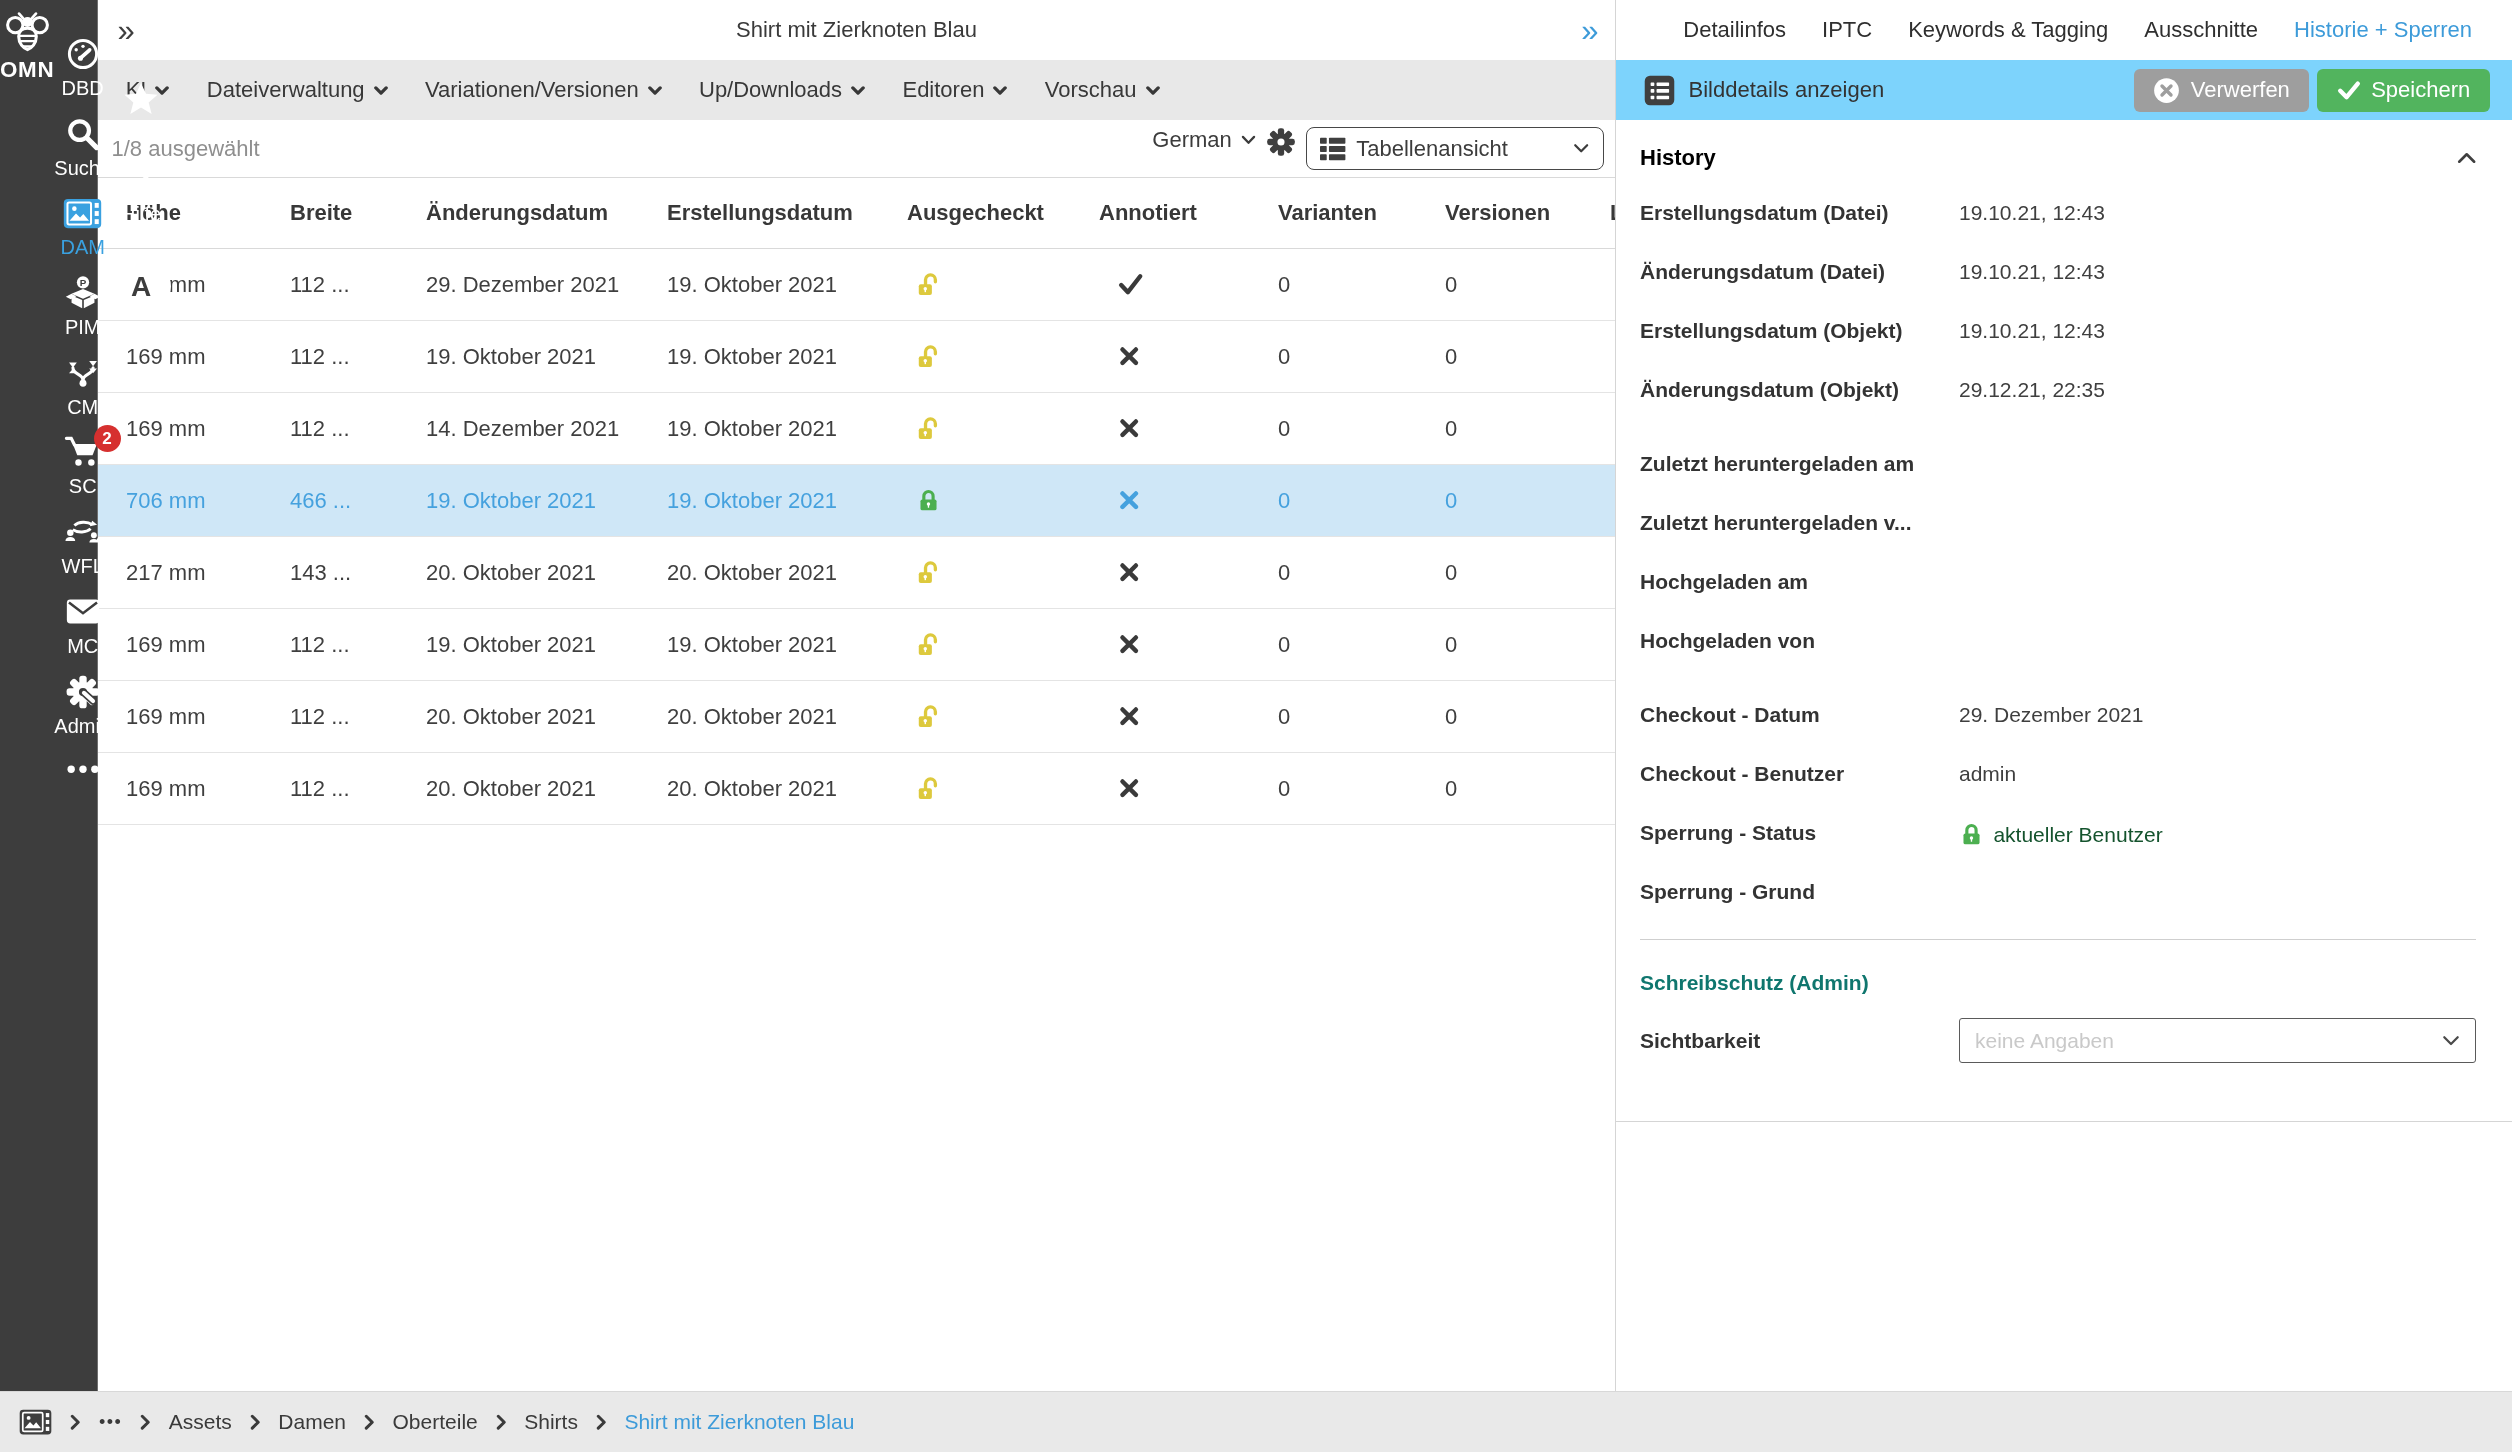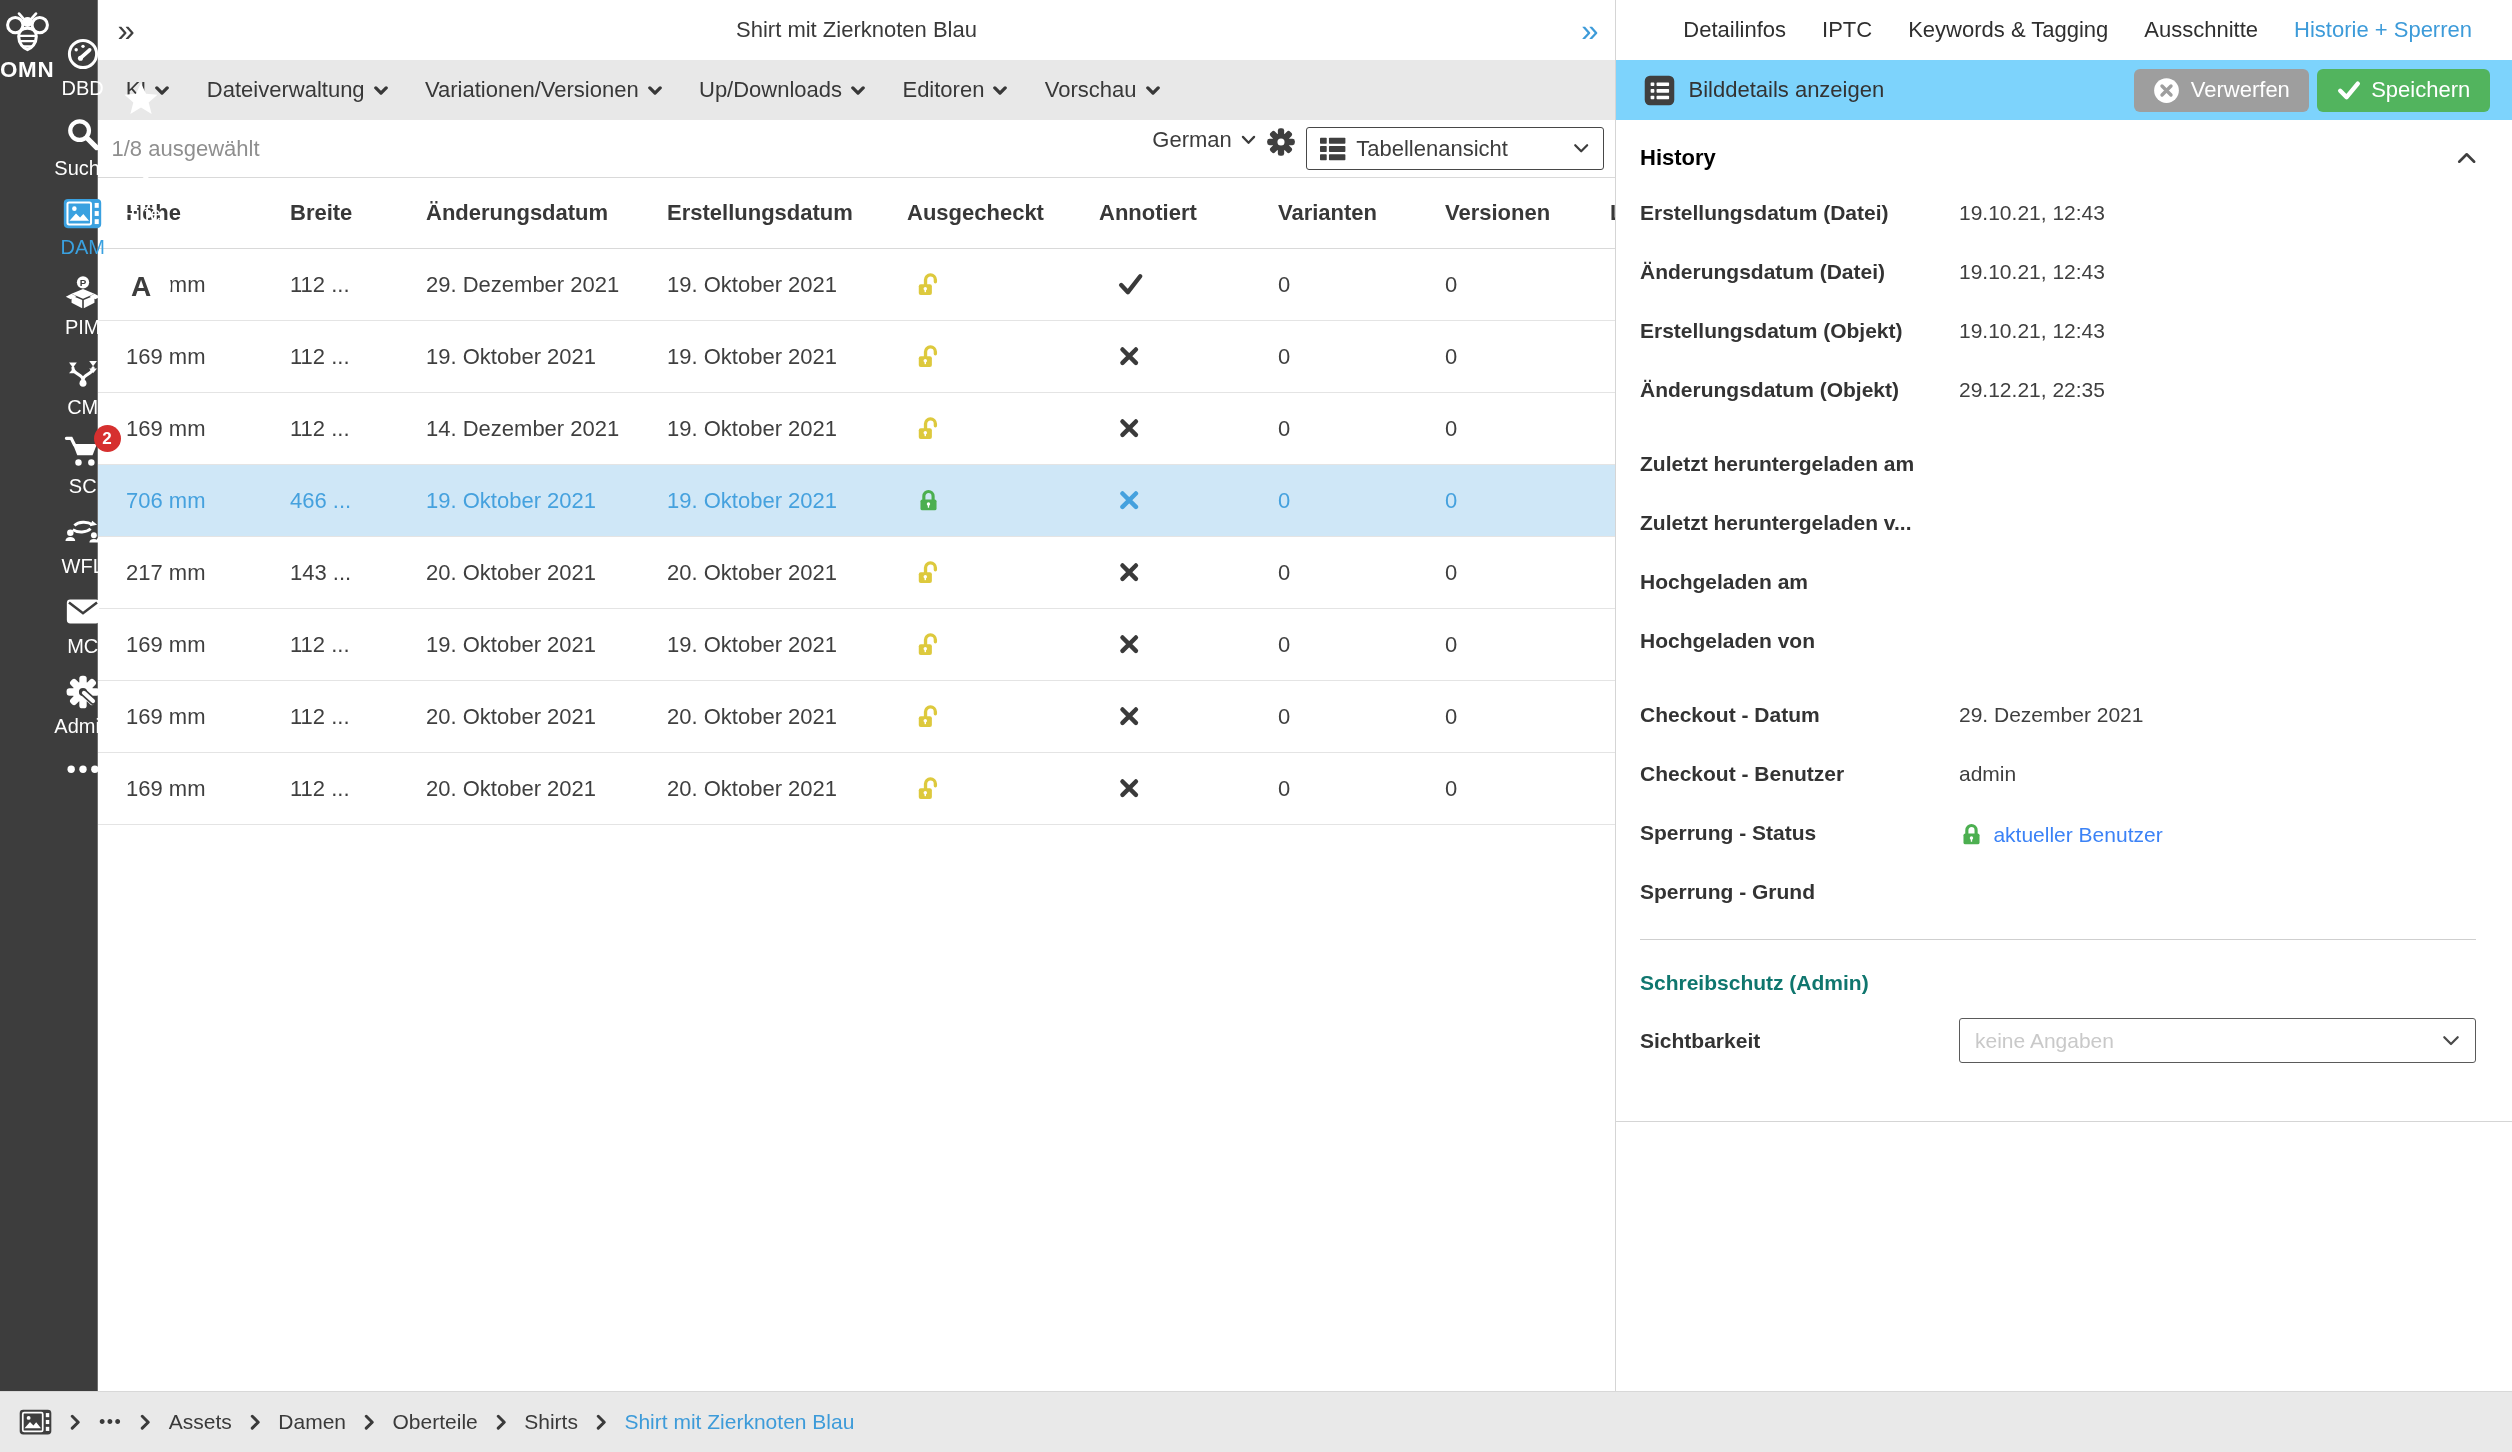--- a/index.html
+++ b/index.html
@@ -32,21 +32,21 @@
   .page-title{width:100%;text-align:center;font-size:22px;color:#3a3a3a;}
   .expand-toggle{position:absolute;right:16.4px;top:50%;transform:translateY(-50%);font-size:31px;color:#3d9bd9;line-height:1;cursor:pointer;}
   .menubar{height:60px;flex:0 0 60px;background:#e8e8e8;display:flex;align-items:center;padding-left:9px;}
   .menu-item{display:flex;align-items:center;gap:9px;padding:0 18.7px;font-size:22px;color:#383838;cursor:pointer;white-space:nowrap;}
   .caret svg{display:block;}
   .subbar{height:58px;flex:0 0 58px;background:#fff;border-bottom:1.5px solid #d9d9d9;display:flex;align-items:center;padding:0 11.2px 0 13.5px;}
   .selection-count{font-size:22px;color:#8f8f8f;}
   .sub-right{margin-left:auto;display:flex;align-items:flex-start;gap:10px;}
   .lang-select{display:flex;align-items:center;gap:9px;font-size:22px;color:#3c3c3c;cursor:pointer;}
   .gear-btn{cursor:pointer;display:flex;align-items:center;}
-  .view-select{width:298px;height:43px;border:1.5px solid #474747;border-radius:3px;display:flex;align-items:center;padding:0 13.5px;gap:10.5px;cursor:pointer;background:#fff;}
+  .view-select{width:298px;height:43px;border:1.5px solid #474747;border-radius:8px;display:flex;align-items:center;padding:0 13.5px;gap:10.5px;cursor:pointer;background:#fff;}
   .view-select .vlabel{font-size:22px;color:#3c3c3c;flex:1 1 auto;}
 
   
   .tablewrap{flex:1 1 auto;overflow:hidden;display:flex;flex-direction:column;}
   .thead,.trow{display:grid;grid-template-columns:164px 136px 241px 240px 192px 179px 167px 165px minmax(0,1fr);padding-left:28px;align-items:center;}
   .thead{height:71px;flex:0 0 71px;border-bottom:1.5px solid #d9d9d9;font-weight:bold;font-size:22px;color:#383838;}
   .thead .th{cursor:pointer;white-space:nowrap;overflow:hidden;}
   .trow{height:72px;flex:0 0 72px;border-bottom:1.5px solid #e4e4e4;font-size:22px;color:#3f3f3f;cursor:pointer;background:#fff;}
   .trow.selected{background:#cfe7f7;color:#45a1de;}
   .cell{white-space:nowrap;overflow:hidden;}
@@ -71,21 +71,21 @@
   .btn.save{background:#52b45e;}
 
   .panel-scroll{height:1002px;flex:0 0 1002px;border-bottom:1.5px solid #d5d5d5;padding:25.4px 36px 0 24px;overflow:hidden;position:relative;}
   .hist-header{display:flex;align-items:center;margin-bottom:30px;}
   .hist-title{font-size:22px;font-weight:bold;color:#000000;}
   .hist-collapse{margin-left:auto;cursor:pointer;display:flex;align-items:center;}
   .field{display:flex;align-items:flex-start;min-height:30px;margin-bottom:29px;}
   .field.group-start{margin-top:44px;}
   .flabel{width:319px;flex:0 0 319px;font-size:21px;font-weight:bold;color:#333;}
   .fvalue{font-size:21px;color:#3f3f3f;display:flex;align-items:center;gap:9px;}
-  .fvalue.muted{color:#3b82f6;}
+  .fvalue.muted{color:#14532d;}
   .panel-divider{border:none;border-top:1.5px solid #cfcfcf;margin:3px 0 31px 0;}
   .wp-header{font-size:21px;font-weight:bold;color:#0f766e;margin-bottom:23px;}
   .vis-row{display:flex;align-items:center;}
   .vis-label{width:319px;flex:0 0 319px;font-size:21px;font-weight:bold;color:#333;}
   .vis-select{width:517px;height:45px;border:1.5px solid #5a5a5a;border-radius:3px;display:flex;align-items:center;padding:0 15px;cursor:pointer;background:#fff;}
   .vis-placeholder{font-size:21px;color:#c9c9c9;flex:1 1 auto;}
 
   
   .breadcrumbbar{height:61px;flex:0 0 61px;background:#e9e9e9;border-top:1.5px solid #d8d8d8;display:flex;align-items:center;padding-left:19.4px;gap:18px;}
   .crumb{font-size:21px;color:#3a3a3a;cursor:pointer;white-space:nowrap;}

